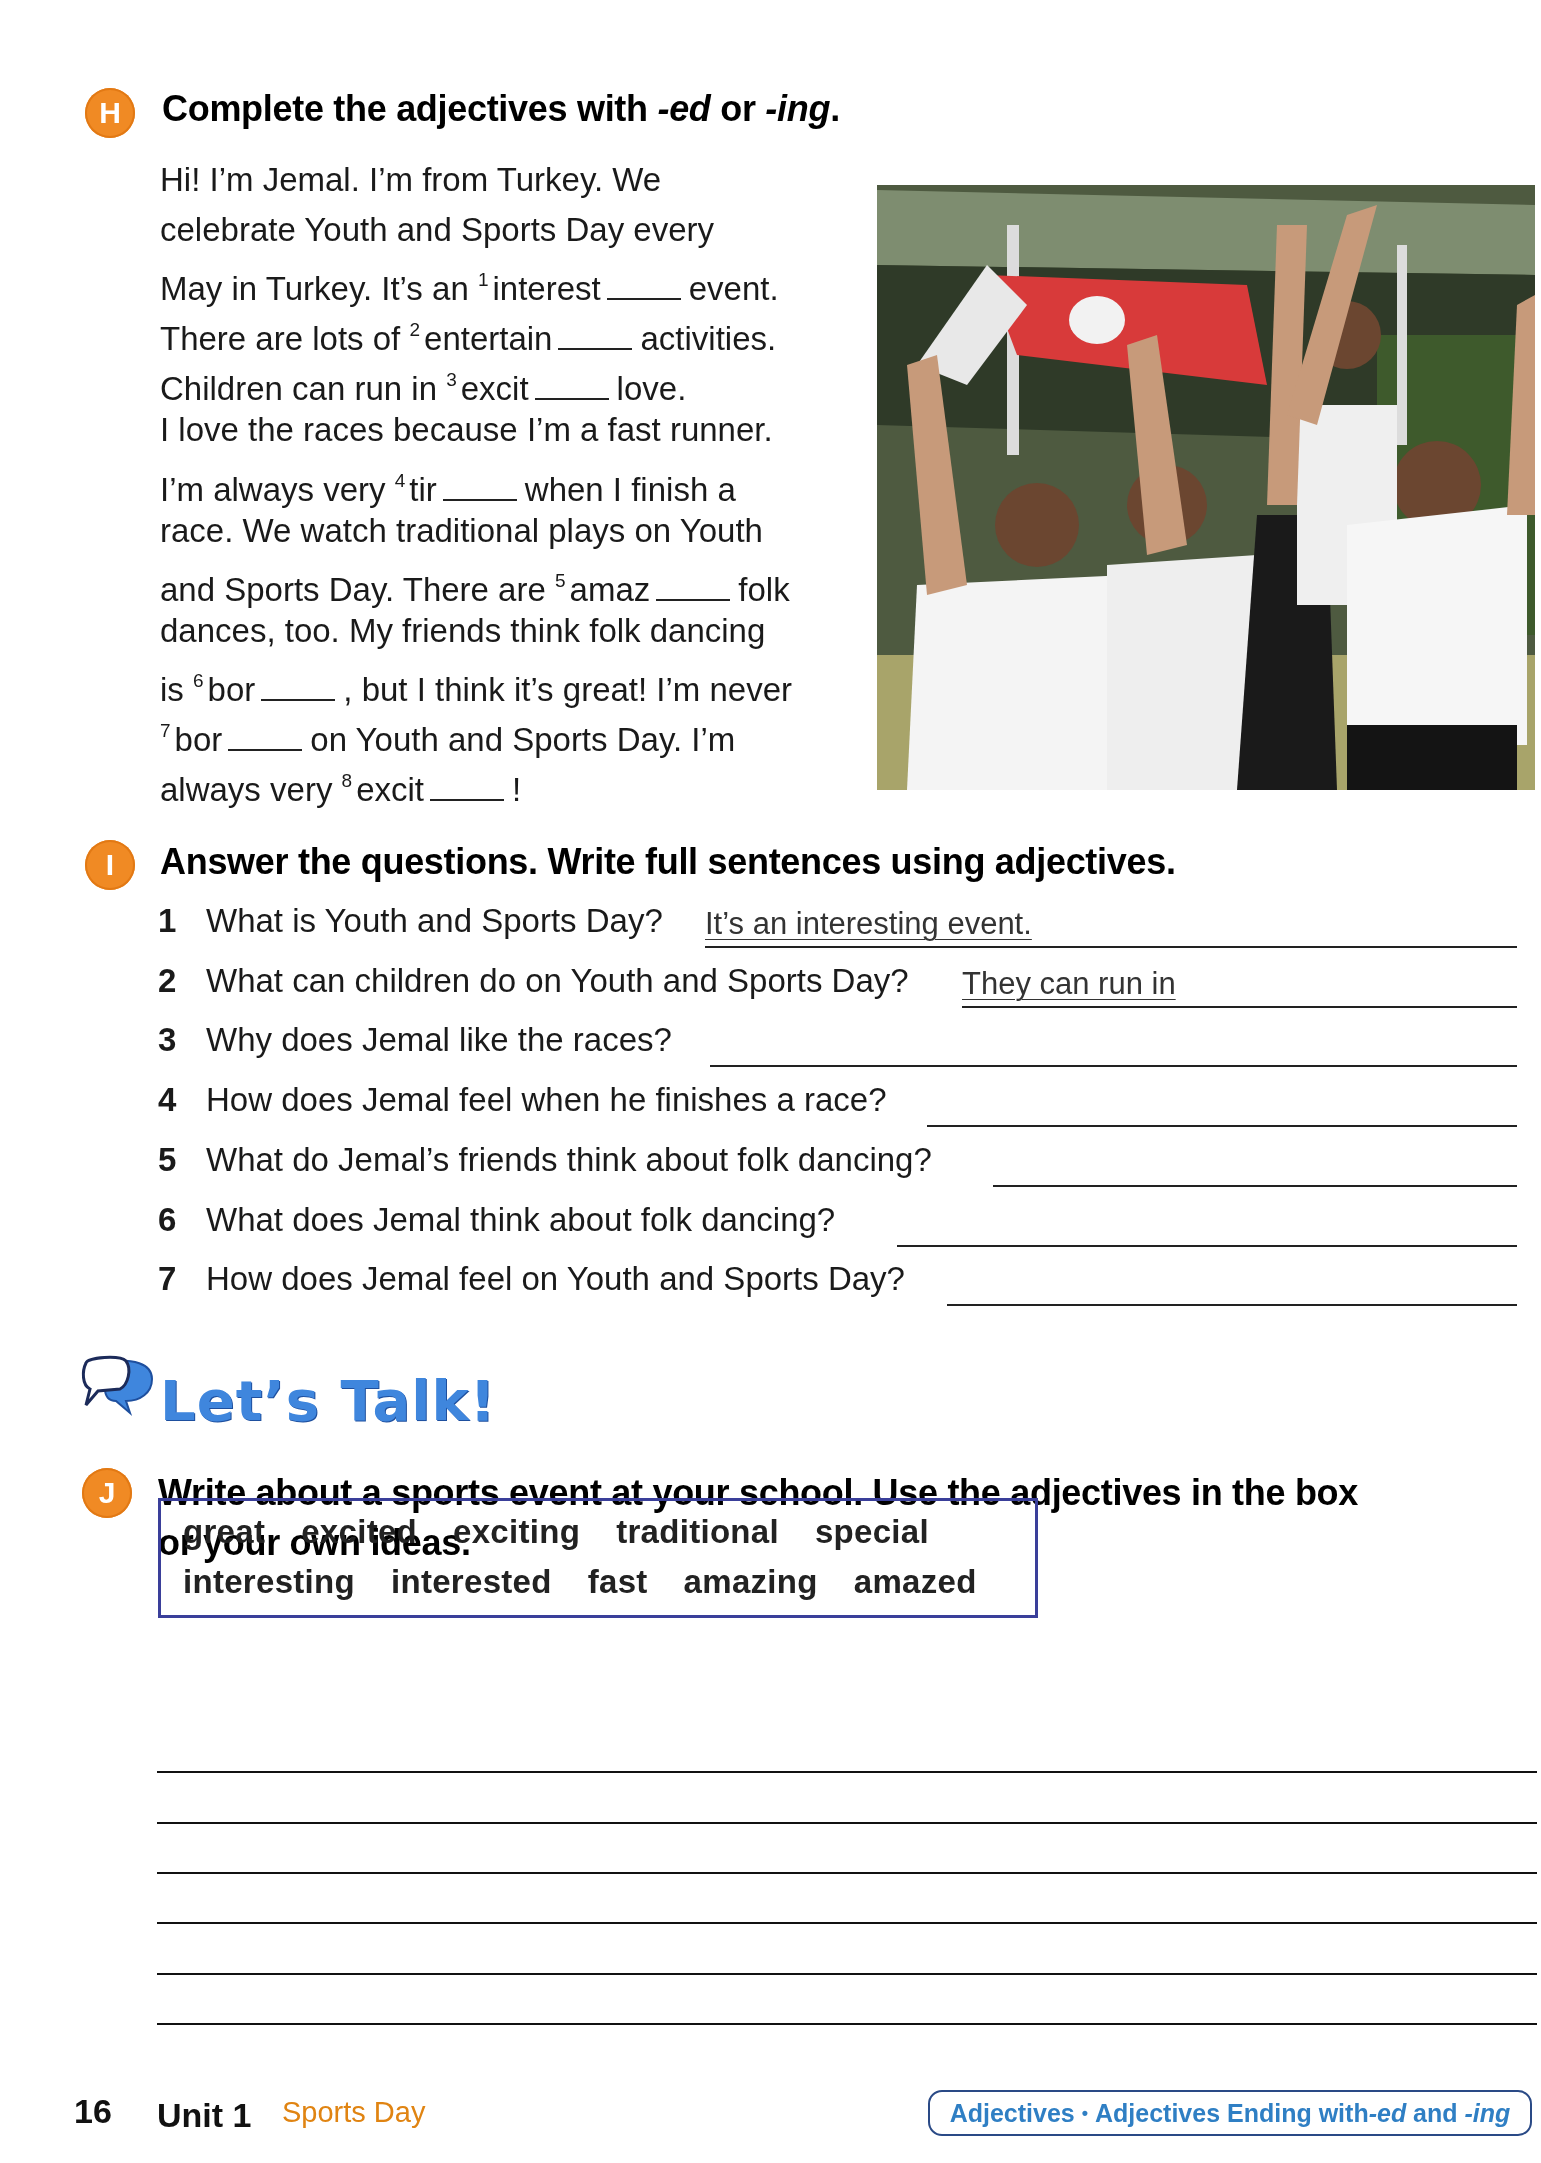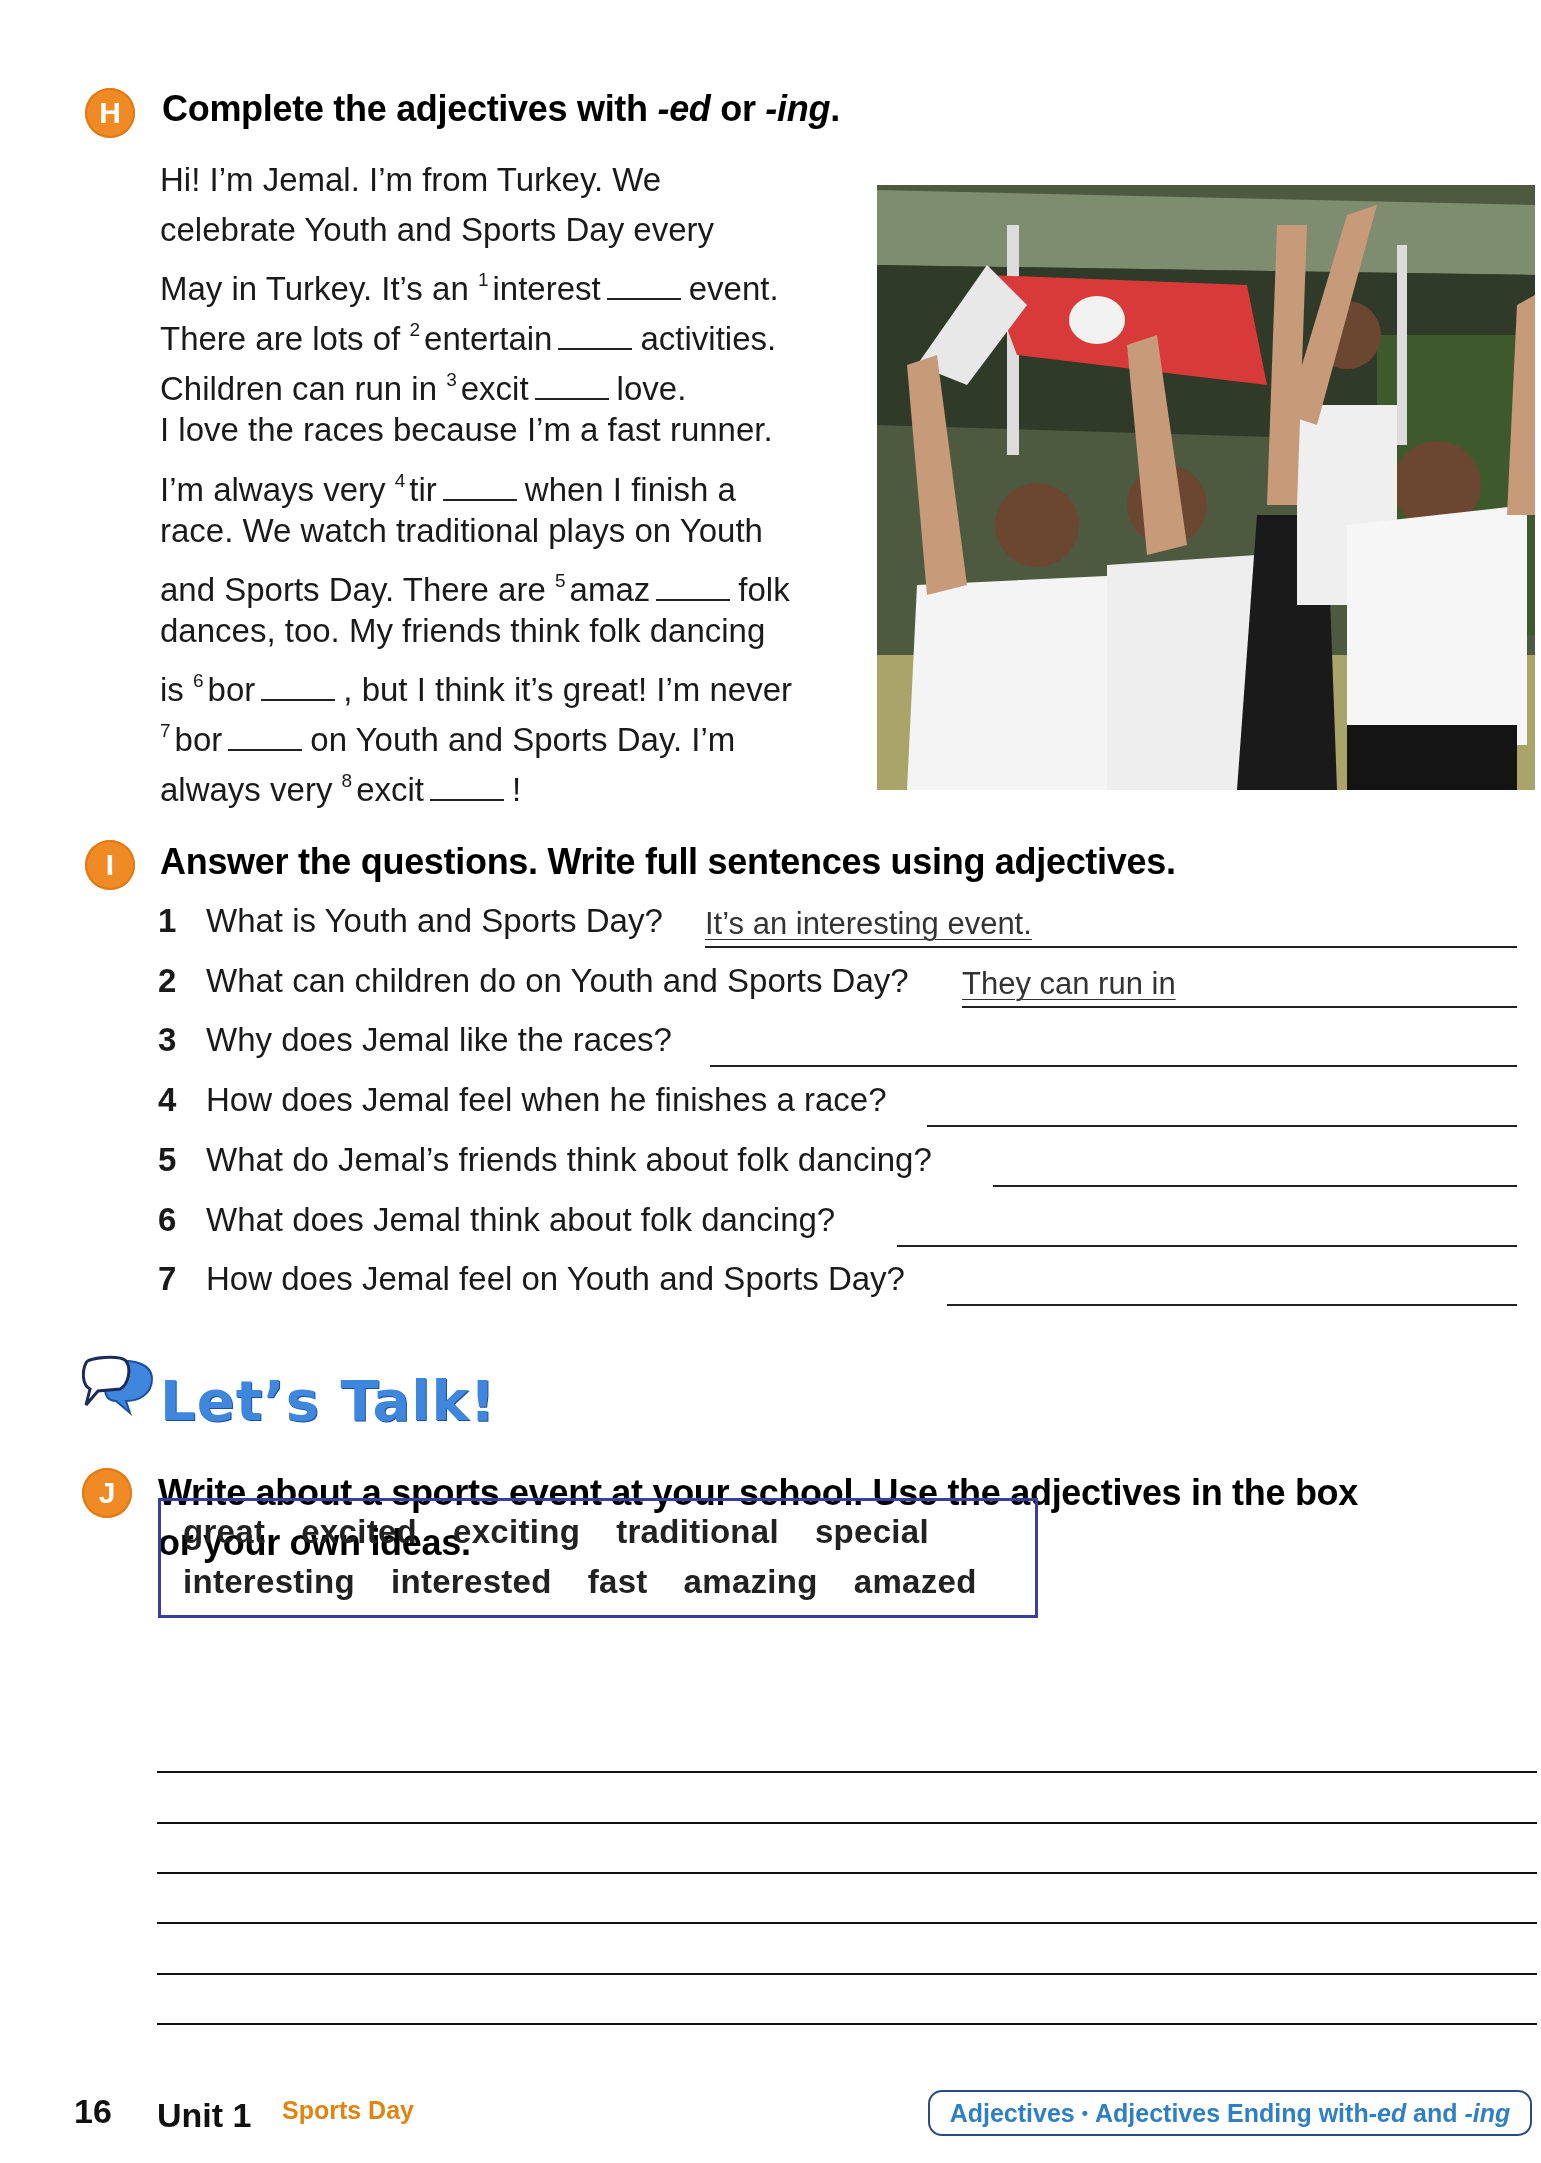--- a/index.html
+++ b/index.html
@@ -26,21 +26,21 @@
   .lets-talk { position: absolute; left: 160px; top: 1368px; font-size: 56px; font-weight: 900;
                color: #3f86dd; letter-spacing: 1px; font-family: "DejaVu Sans", sans-serif;
                text-shadow: 1px 1px 0 #1e4f9e; }
   .wordbox { position: absolute; left: 158px; top: 1498px; width: 880px; height: 120px;
              border: 3px solid #3a3f9a; box-sizing: border-box; }
   .wordbox .row { position: absolute; left: 22px; font-size: 33px; font-weight: bold; color: #222; white-space: nowrap; letter-spacing: 0.3px; }
   .wordbox .w { display: inline-block; margin-right: 36px; }
   .write-line { position: absolute; left: 157px; width: 1380px; height: 0; border-bottom: 2px solid #111; }
   .footer-num { position: absolute; left: 74px; top: 2092px; font-size: 34px; font-weight: 900; color: #111; }
   .footer-unit { position: absolute; left: 157px; top: 2096px; font-size: 34px; font-weight: bold; color: #111; }
-  .footer-title { position: absolute; left: 282px; top: 2096px; font-size: 25px; color: #e08412; font-weight: bold; }
+  .footer-title { position: absolute; left: 282px; top: 2096px; font-size: 29px; color: #e08412; }
   .footer-pill { position: absolute; left: 928px; top: 2090px; width: 604px; height: 46px;
                  border: 2px solid #2a4a86; border-radius: 14px; box-sizing: border-box;
                  display: flex; align-items: center; justify-content: center;
                  font-size: 25px; font-weight: bold; color: #2f7fc4; white-space: nowrap; }
   .footer-pill i { font-weight: bold; }
   .footer-pill .dot { color: #2f7fc4; margin: 0 7px; font-size: 18px; }
 </style>
 </head>
 <body>
 

